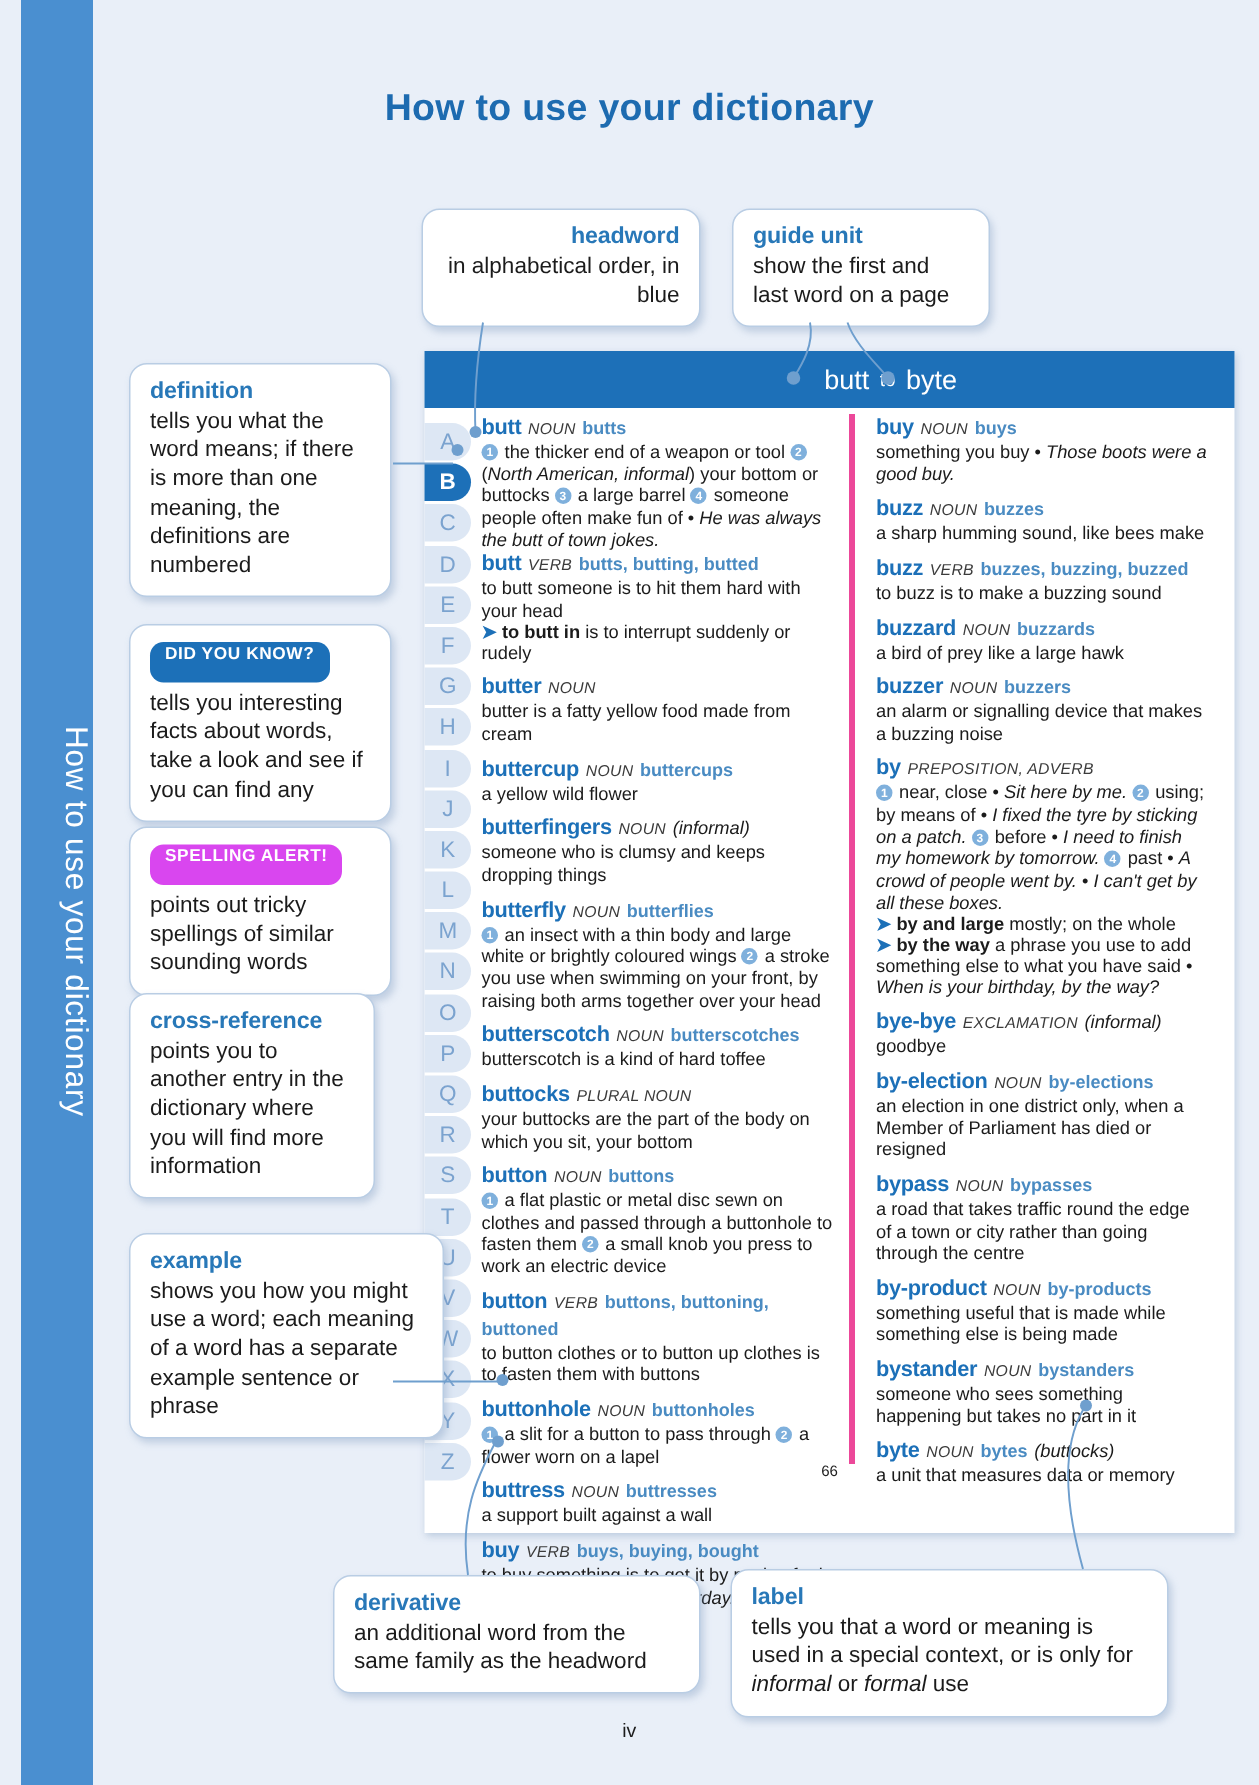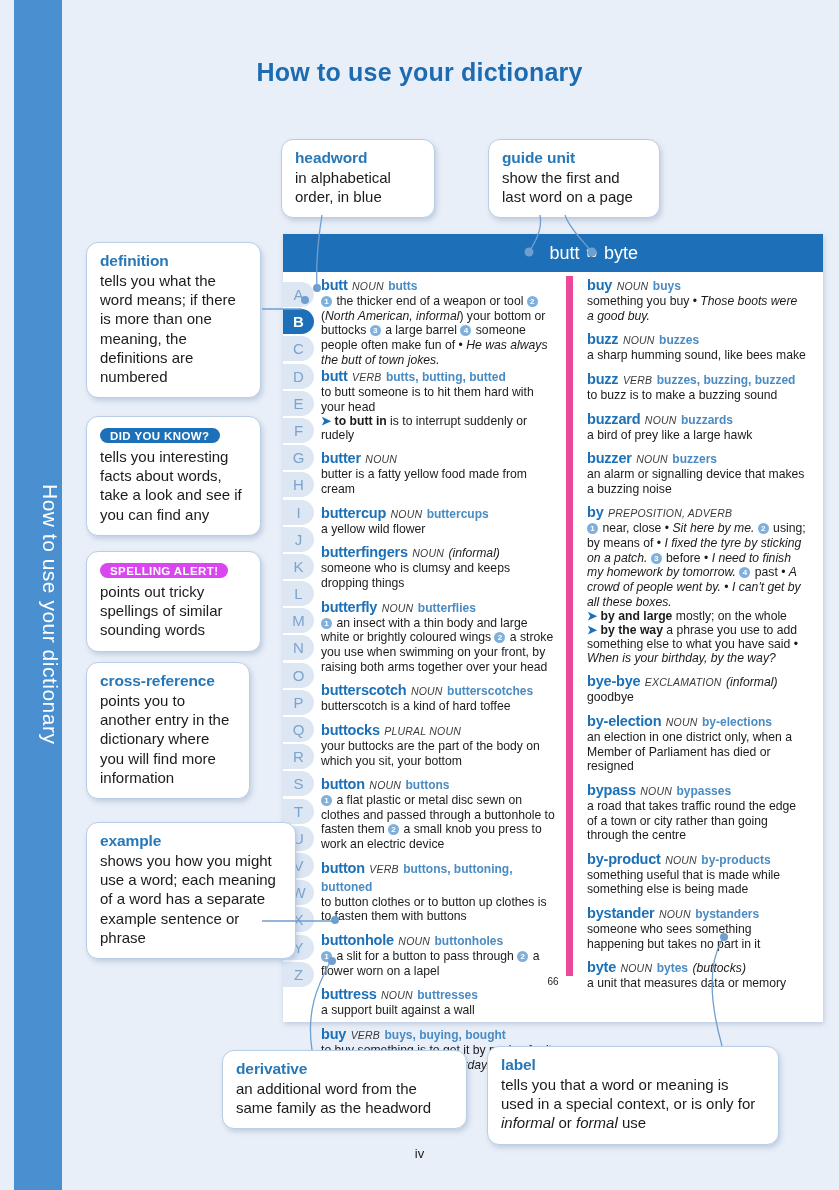--- a/index.html
+++ b/index.html
@@ -70,29 +70,29 @@
     line-height: 1.28;
   }
   .callout .co-body i { font-style: italic; }
 
   .pill {
     display: inline-block;
     color: #ffffff;
     font-size: 11.5px;
     font-weight: bold;
     letter-spacing: .4px;
-    padding: 2px 10px 1px 10px;
+    padding: 2px 10px 13px 10px;
     border-radius: 9px;
     margin-bottom: 4px;
     text-align: center;
   }
   .pill.dark  { background: #1c70b8; }
   .pill.light { background: #d946ef; }
 
-  #co-headword   { left: 281px; top: 139px; width: 154px; }
+  #co-headword   { left: 281px; top: 139px; width: 186px; text-align: right; }
   #co-guidewords { left: 488px; top: 139px; width: 172px; }
   #co-definition { left: 86px;  top: 242px; width: 175px; }
   #co-didyouknow { left: 86px;  top: 416px; width: 175px; }
   #co-spelling   { left: 86px;  top: 551px; width: 175px; }
   #co-crossref   { left: 86px;  top: 662px; width: 164px; }
   #co-example    { left: 86px;  top: 822px; width: 210px; }
   #co-derivative { left: 222px; top: 1050px; width: 245px; }
   #co-label      { left: 487px; top: 1046px; width: 292px; }
 
   
@@ -147,21 +147,21 @@
     position: absolute;
     left: 33px; top: 42px;
     width: 500px; height: 700px;
     display: flex;
   }
   .dict-col {
     width: 250px;
     padding: 0 10px 0 5px;
   }
   #col-right {
-    border-left: 7px solid #ec4899;
+    border-left: 4px solid #ec4899;
     padding-left: 14px;
   }
   .entry { margin-bottom: 7px; }
   .entry.tight { margin-bottom: 0px; }
   .hw {
     color: #1c70b8;
     font-weight: bold;
     font-size: 14.5px;
     letter-spacing: -.2px;
   }

